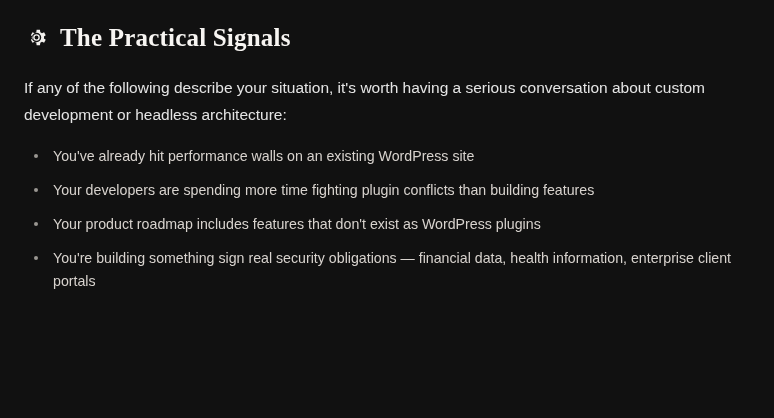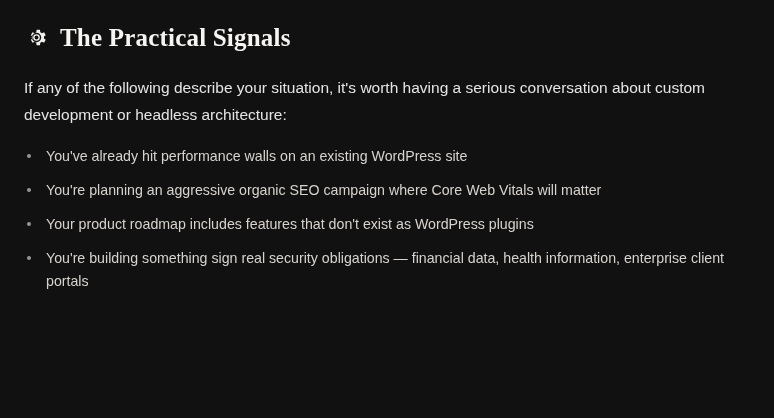--- a/index.html
+++ b/index.html
@@ -44,21 +44,21 @@
   }
   .intro {
     font-size: 15.5px;
     line-height: 1.78;
     color: #e5e5e5;
     margin: 0 6px 16px 2px;
     max-width: 730px;
   }
   ul.signal-list {
     list-style: none;
-    margin: 0;
+    margin: 7px;
     padding: 0 0 0 2px;
   }
   ul.signal-list li {
     position: relative;
     padding-left: 22px;
     margin-bottom: 11px;
     font-size: 14.2px;
     line-height: 1.62;
     color: #d8d3ce;
     max-width: 720px;
@@ -86,18 +86,18 @@
         <path d="M20.5 13.1c.05-.36.08-.73.08-1.1s-.03-.74-.08-1.1l2.06-1.5-1.9-3.3-2.4.96a8.1 8.1 0 0 0-1.9-1.1L15.96 3h-3.8l-.4 2.96c-.68.26-1.32.62-1.9 1.06l-2.4-.95-1.9 3.3 2.05 1.5c-.05.36-.08.73-.08 1.1s.03.74.08 1.1l-2.05 1.5 1.9 3.3 2.4-.96c.58.45 1.22.81 1.9 1.07l.4 2.96h3.8l.4-2.96a8.1 8.1 0 0 0 1.9-1.07l2.4.96 1.9-3.3-2.06-1.5zM12 17.4A5.4 5.4 0 1 1 12 6.6a5.4 5.4 0 0 1 0 10.8z"></path>
       </svg>
     </span>
     <div class="heading-title">The Practical Signals</div>
   </div>
 
   <p class="intro">If any of the following describe your situation, it's worth having a serious conversation about custom development or headless architecture:</p>
 
   <ul class="signal-list">
     <li>You've already hit performance walls on an existing WordPress site</li>
-    <li>You're planning an aggressive organic SEO campaign where Core Web Vitals will matter</li>
+    <li>Your developers are spending more time fighting plugin conflicts than building features</li>
     <li>Your product roadmap includes features that don't exist as WordPress plugins</li>
     <li>You're building something sign real security obligations — financial data, health information, enterprise client portals</li>
   </ul>
 
 </div>
 
 </body></html>

